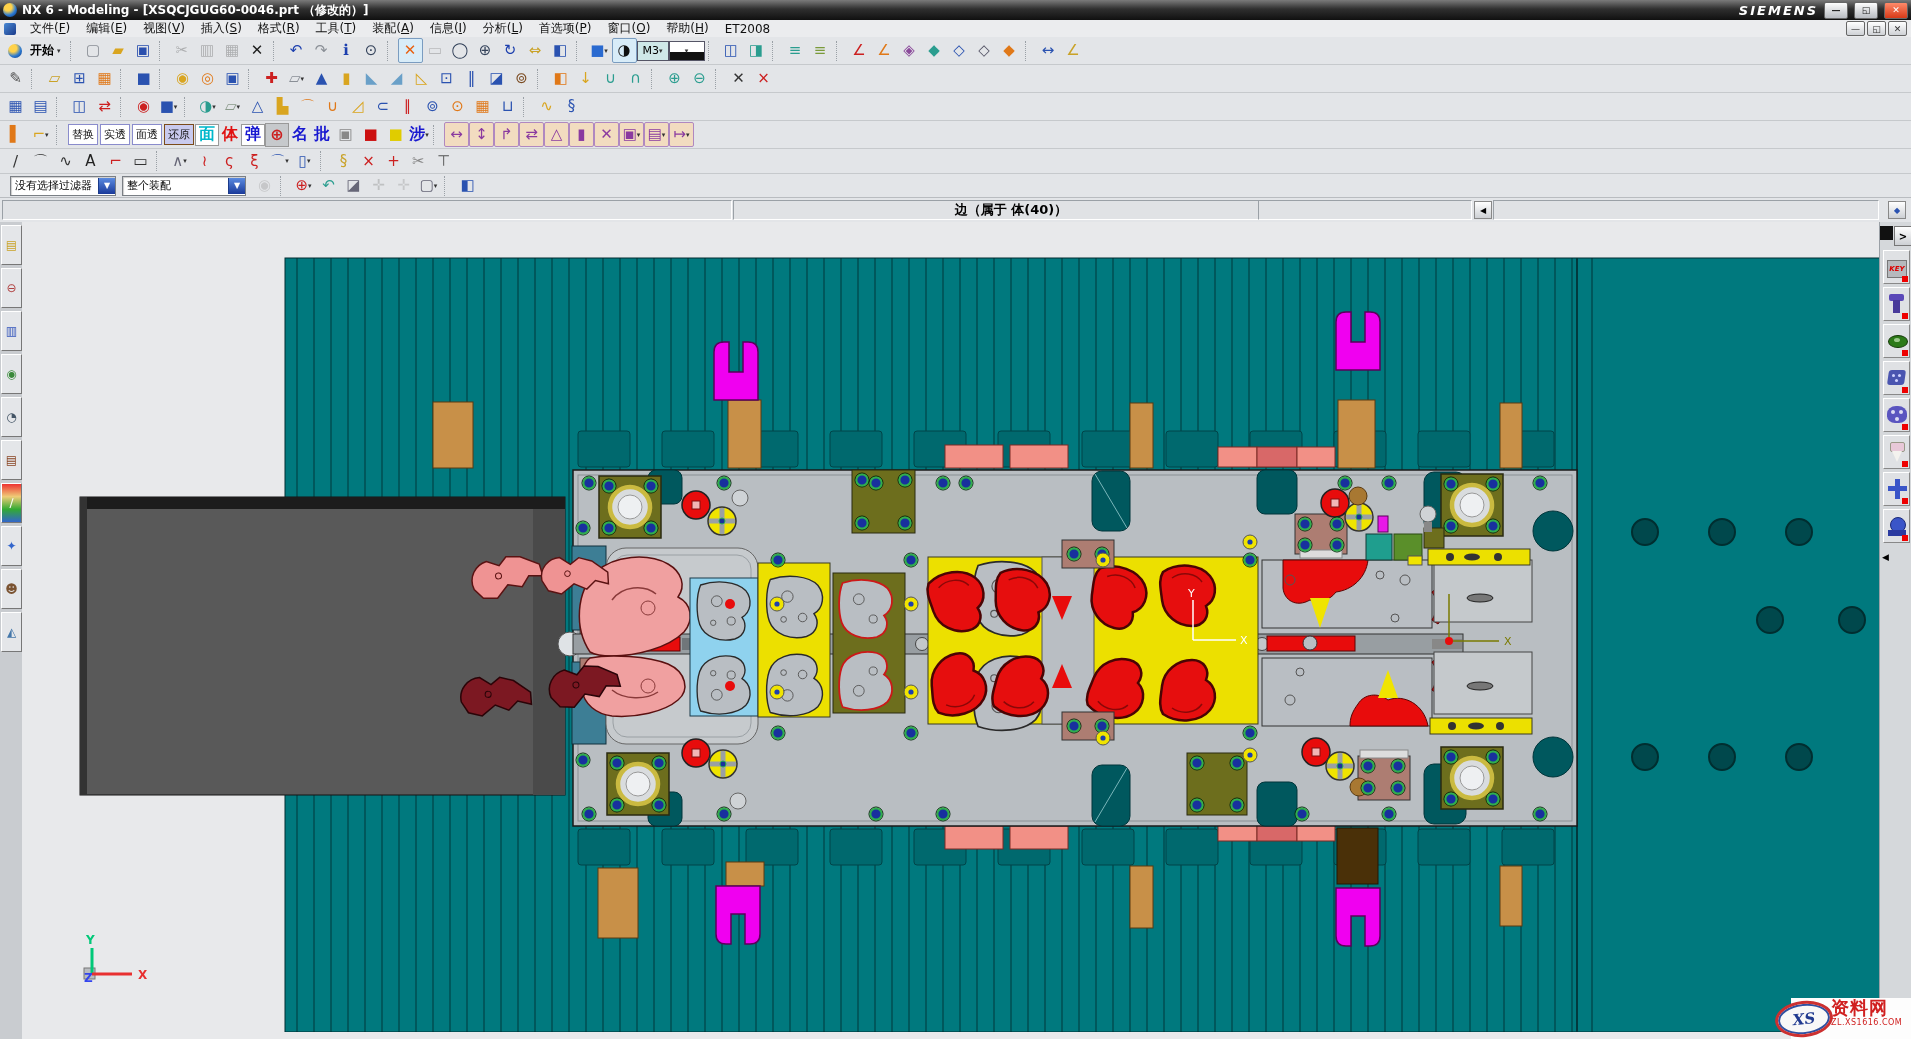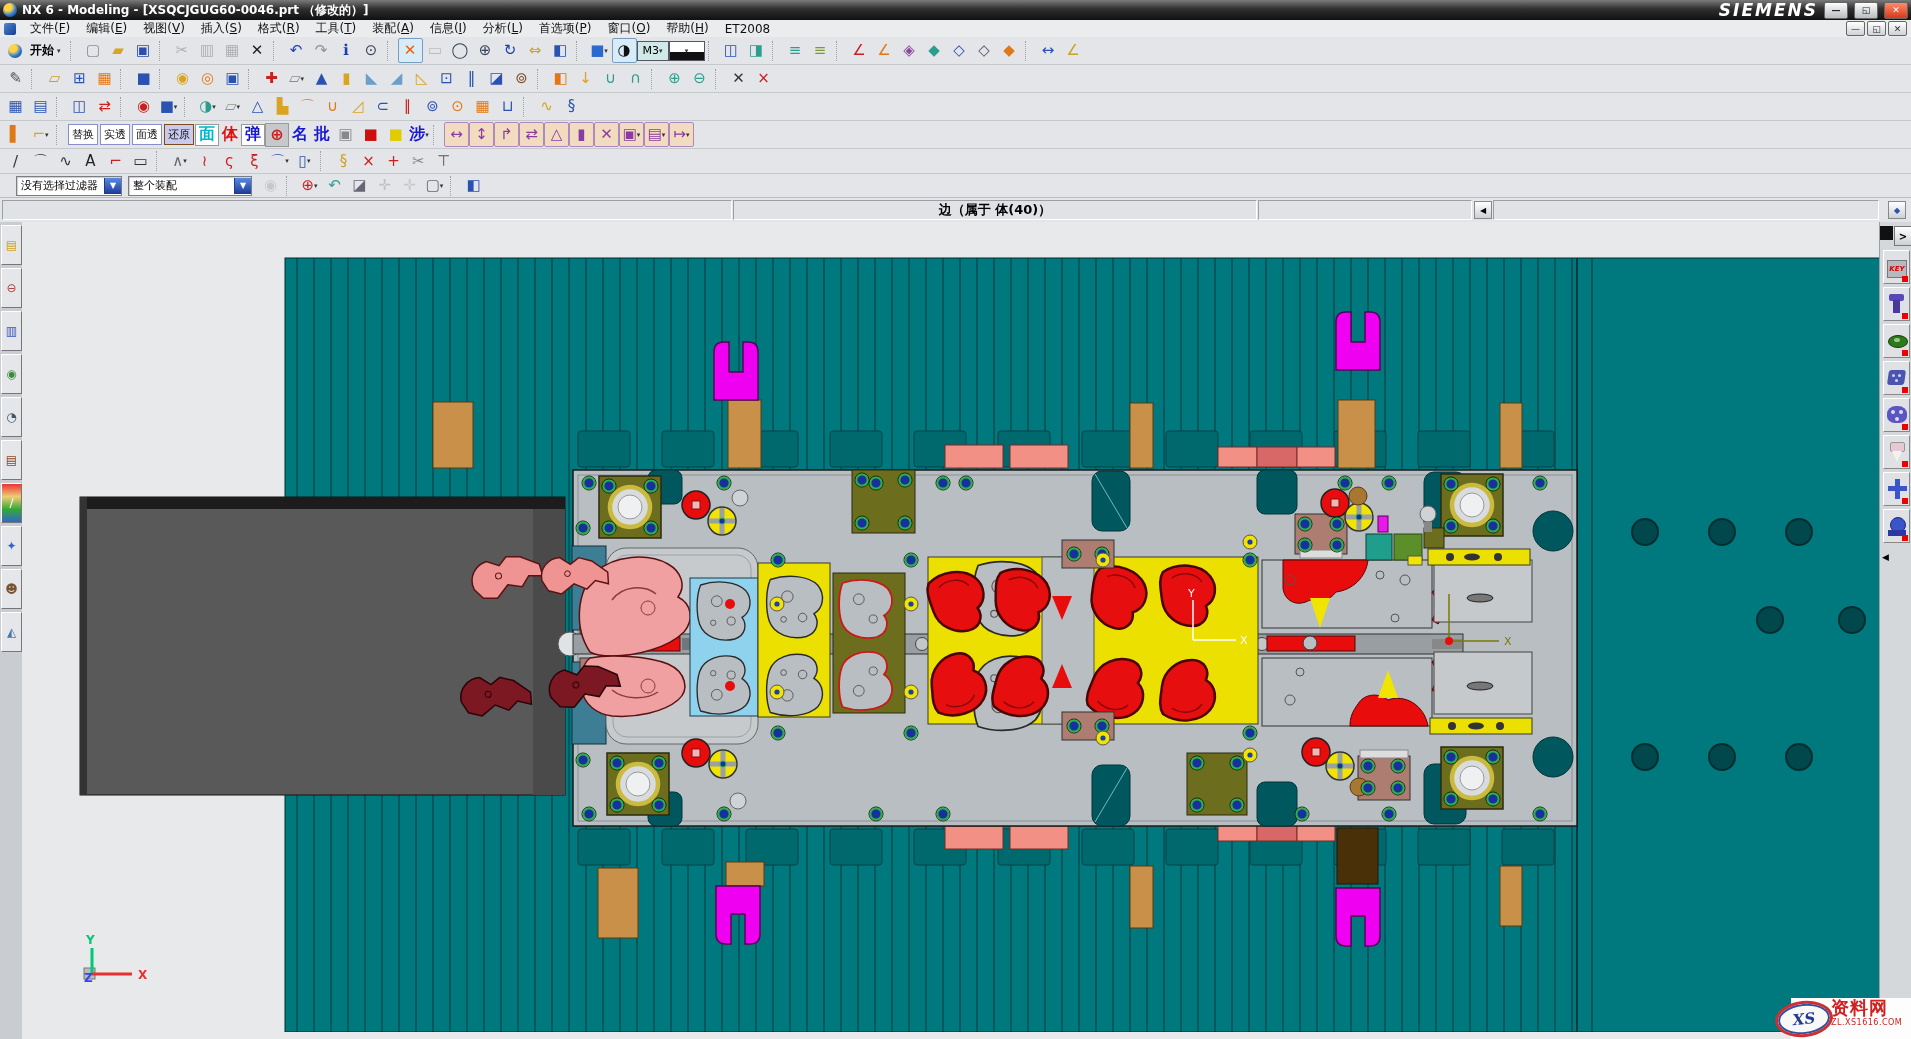--- a/index.html
+++ b/index.html
@@ -7,21 +7,21 @@
        font-family:"DejaVu Sans","Liberation Sans",sans-serif;font-size:12px;
        -webkit-font-smoothing:antialiased;}
   
   .titlebar{position:absolute;left:0;top:0;width:100%;height:20px;
     background:linear-gradient(#7a7a7a,#2f2f2f 45%,#101010);display:flex;align-items:center;
     color:#fff;font-size:12px;font-weight:bold;}
   .nxball{width:14px;height:14px;border-radius:50%;margin:0 5px 0 3px;
     background:radial-gradient(circle at 35% 30%,#ffd24a 0 28%,#2a7ad4 60%,#0a2a6a);}
   .tb-title{white-space:nowrap;}
   .tb-right{margin-left:auto;display:flex;align-items:center;gap:6px;padding-right:3px;}
-  .brand{font-style:italic;letter-spacing:2px;font-size:17px;}
+  .brand{font-style:italic;letter-spacing:2px;font-size:13px;}
   .wbtn{width:22px;height:15px;display:flex;align-items:center;justify-content:center;
     font-size:9px;color:#222;background:linear-gradient(#fdfdfd,#b9bcc2);border:1px solid #666;border-radius:2px;}
   .wbtn.close{background:linear-gradient(#ff8a6a,#d83a18);color:#fff;}
   
   .menubar{position:absolute;left:0;top:20px;width:100%;height:17px;background:#ebecee;
     border-bottom:1px solid #c9ccd0;display:flex;align-items:center;font-size:12px;color:#111;}
   .mdoc{width:12px;height:12px;margin:0 6px 0 4px;background:linear-gradient(135deg,#4a8ad4,#1a3a8a);border-radius:2px;}
   .mitem{padding:1px 8px;white-space:nowrap;cursor:default;}
   .mitem u{text-decoration:underline;}
   .mdi{margin-left:auto;display:flex;gap:2px;padding-right:4px;}
@@ -44,31 +44,31 @@
   .tbtn.active{background:#c9caee;border:1px solid #7a4a1a;}
   .tbchar{min-width:22px;height:22px;display:flex;align-items:center;justify-content:center;
     font-size:16px;font-weight:bold;flex:none;}
   .tbchar.boxed{background:#fff;border:1px solid #999;height:20px;}
   .tbchar.graybg{background:#c6c9cc;border:1px solid #999;}
   .tbbox{height:18px;min-width:26px;padding:0 2px;display:flex;align-items:center;justify-content:center;
     font-size:11px;border:1px solid #556;background:#cfe8e8;flex:none;}
   .tbbox.bgpick{background:linear-gradient(#fff 55%,#111 55%);width:30px;}
   
   #selbar{top:174px;height:24px;position:absolute;left:0;width:100%;background:#e3e5e8;
-    border-bottom:1px solid #b9bcc0;display:flex;align-items:center;padding-left:16px;box-sizing:border-box;}
+    border-bottom:1px solid #b9bcc0;display:flex;align-items:center;padding-left:10px;box-sizing:border-box;}
   .combo{height:18px;background:#fff;border:1px solid #7a7f85;display:flex;align-items:center;
     font-size:11px;padding-left:4px;margin-right:6px;flex:none;box-shadow:inset 1px 1px 1px #ccc;}
   .combo .arrow{width:16px;height:16px;margin-left:auto;background:linear-gradient(#5a8ae0,#1a3a9a);
     color:#fff;display:flex;align-items:center;justify-content:center;font-size:8px;border-left:1px solid #1a3a8a;}
   
   #statusbar{position:absolute;left:0;top:198px;width:100%;height:24px;background:#e3e5e8;
     border-bottom:2px solid #9aa0a6;}
   .stp{position:absolute;top:2px;height:18px;border:1px solid;border-color:#9aa0a6 #fff #fff #9aa0a6;
     background:#e0e2e5;}
-  .stmsg{display:flex;align-items:center;justify-content:center;font-weight:bold;font-size:13px;color:#000;}
+  .stmsg{display:flex;align-items:center;justify-content:center;font-weight:bold;font-size:13px;color:#000;padding-left:16px;}
   .stbtn{position:absolute;top:3px;width:16px;height:16px;background:linear-gradient(#fff,#cdd0d4);
     border:1px solid #888;display:flex;align-items:center;justify-content:center;font-size:8px;}
   
   #main{position:absolute;left:0;top:222px;width:1911px;height:817px;}
   #resbar{position:absolute;left:0;top:0;width:22px;height:817px;background:#c9ccd0;border-right:1px solid #9aa0a6;}
   .rtab{width:19px;height:38px;margin:3px auto 0 1px;background:#e4e6e9;
     border:1px solid;border-color:#fff #777 #777 #fff;display:flex;align-items:center;justify-content:center;}
   .rtab span{font-size:12px;line-height:1;}
   .rtab.rainbow{background:linear-gradient(180deg,#e33,#ec7,#3a3,#36c);}
   #viewport{position:absolute;left:22px;top:0;width:1858px;height:817px;background:#e8e9eb;}

